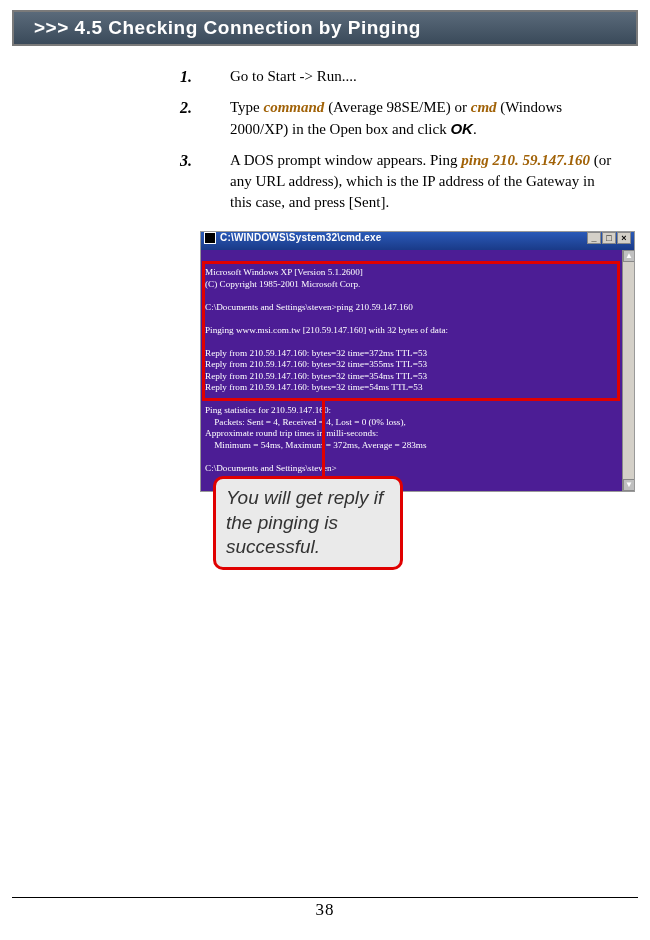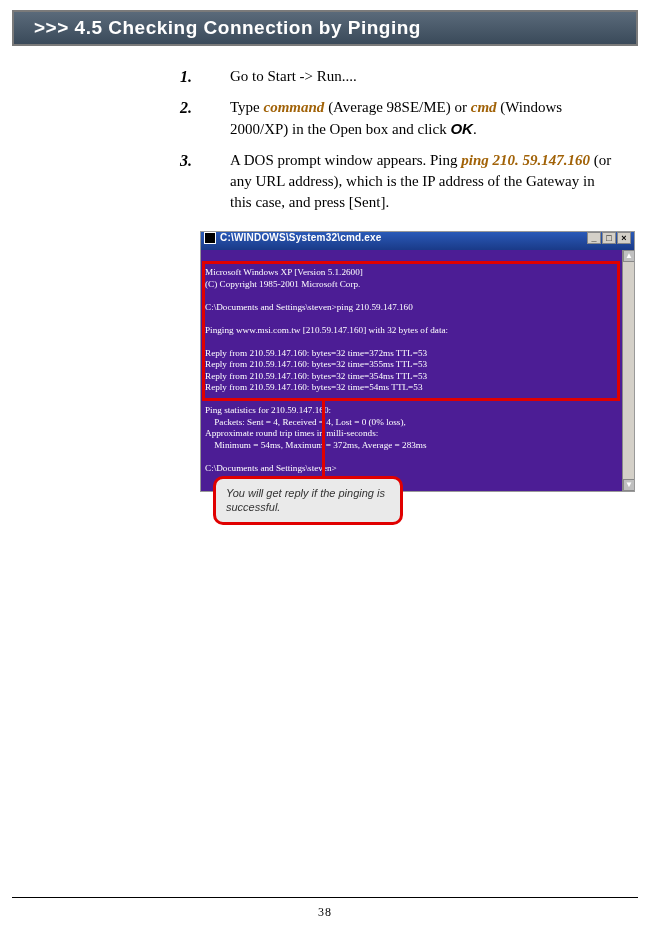--- a/index.html
+++ b/index.html
@@ -136,38 +136,38 @@
     .callout-box {
       position: absolute;
       top: 245px;
       left: 13px;
       width: 190px;
       border: 3px solid #e00000;
       border-radius: 10px;
       background: #eaeaea;
       padding: 7px 10px;
       font-family: Arial, sans-serif;
-      font-size: 11px;
+      font-size: 19px;
       font-style: italic;
       color: #333;
       line-height: 1.3;
     }
     .footer-line {
       position: absolute;
       bottom: 42px;
       left: 12px;
       right: 12px;
       border-top: 1.5px solid #000;
     }
     .page-num {
       position: absolute;
       bottom: 20px;
       left: 0; right: 0;
       text-align: center;
-      font-size: 12px;
+      font-size: 17px;
       letter-spacing: 1px;
     }
   </style>
 </head>
 <body>
 
 <div class="section-header">&gt;&gt;&gt; 4.5  Checking Connection by Pinging</div>
 
 <div class="content">
   <ol class="steps" id="steps-list">

